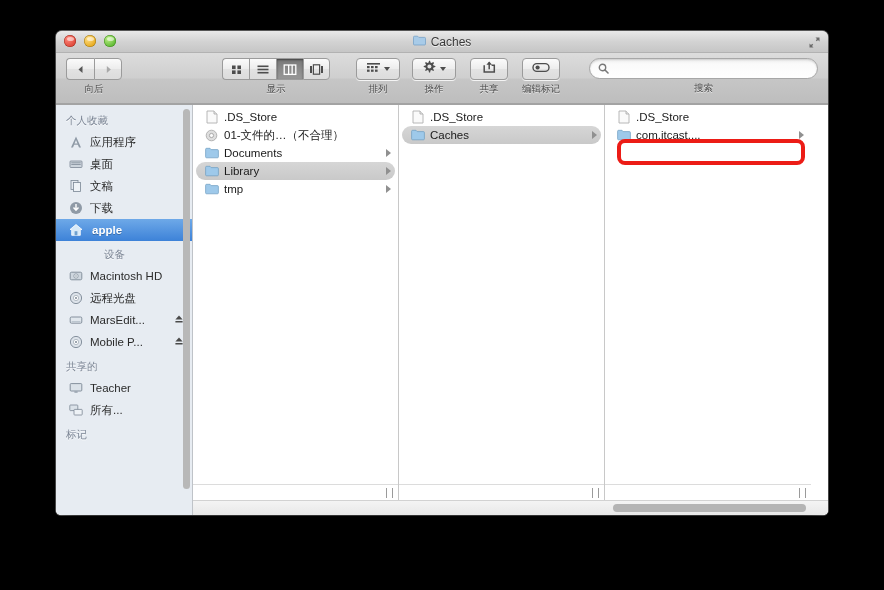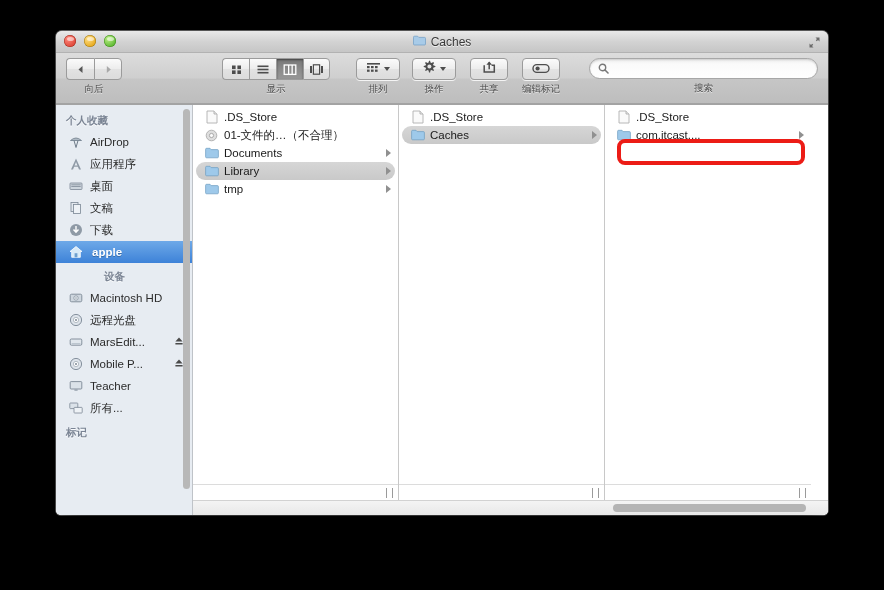--- a/index.html
+++ b/index.html
@@ -177,21 +177,21 @@
     width: 137px;
     flex: 0 0 137px;
     background: #e7ecf2;
     border-right: 1px solid #bfc3c8;
     overflow: hidden;
     position: relative;
     padding-top: 6px;
   }
   .sb-section {
     font-size: 10.5px;
-    font-weight: bold;
+    font-weight: normal;
     color: #7a8494;
     padding: 3px 0 3px 10px;
     text-shadow: 0 1px 0 rgba(255,255,255,0.8);
   }
   .sb-item {
     height: 22px;
     display: flex;
     align-items: center;
     gap: 6px;
     padding: 0 8px 0 12px;
@@ -431,21 +431,21 @@
           <svg width="15" height="14" viewBox="0 0 15 14">
             <path d="M2.2 5.2 V12 H12.3 V5.2 H9.6" fill="none" stroke="#4d4d4d" stroke-width="1.5"></path>
             <path d="M7.2 9.2 V2.4" stroke="#4d4d4d" stroke-width="1.5" fill="none"></path>
             <path d="M4.4 4.8 L7.2 1.6 L10 4.8 Z" fill="#4d4d4d"></path>
           </svg>
         </span>
       </div>
       <div class="tb-label">共享</div>
     </div>
 
-    <div class="tb-group" style="margin-left:14px;">
+    <div class="tb-group" style="margin-left:14px;font-family:Liberation Mono, monospace;">
       <div class="btn plain-btn">
         <span>
           <svg width="18" height="11" viewBox="0 0 18 11">
             <rect x="1" y="1.6" width="16" height="7.8" rx="3.9" fill="none" stroke="#4d4d4d" stroke-width="1.4"></rect>
             <circle cx="5.6" cy="5.5" r="2.1" fill="#4d4d4d"></circle>
           </svg>
         </span>
       </div>
       <div class="tb-label">编辑标记</div>
     </div>
@@ -467,29 +467,20 @@
   </div>
 
   <div class="win-body">
 
     <div class="sidebar">
 
       <div class="sb-section">个人收藏</div>
       <div class="sb-item">
         <span class="sb-icon">
           <svg width="14" height="14" viewBox="0 0 14 14">
-              <path d="M1.5 5.5 Q7 0.5 12.5 5.5 Z" fill="#aeb9c4" stroke="#6f7c8a" stroke-width="0.8"></path>
-              <path d="M5 5.5 L7 12.5 L9 5.5" fill="none" stroke="#6f7c8a" stroke-width="1"></path>
-            </svg>
-        </span>
-        <span class="sb-label">AirDrop</span>
-      </div>
-      <div class="sb-item">
-        <span class="sb-icon">
-          <svg width="14" height="14" viewBox="0 0 14 14">
               <path d="M7 1.5 L12 12.5 H10 L7 5 L4 12.5 H2 Z" fill="#8f9aa6"></path>
               <rect x="4" y="8.5" width="6" height="1.2" fill="#8f9aa6"></rect>
             </svg>
         </span>
         <span class="sb-label">应用程序</span>
       </div>
       <div class="sb-item">
         <span class="sb-icon">
           <svg width="14" height="14" viewBox="0 0 14 14">
               <rect x="1" y="4" width="12" height="6.5" rx="0.8" fill="#cdd5dd" stroke="#7b8794" stroke-width="0.8"></rect>
@@ -573,20 +564,21 @@
         </span>
         <span class="sb-label">Mobile P...</span>
         <span class="eject">
           <svg width="10" height="10" viewBox="0 0 10 10">
               <path d="M5 1.4 L8.6 5.6 H1.4 Z" fill="#4a4a4a"></path>
               <rect x="1.4" y="7" width="7.2" height="1.5" fill="#4a4a4a"></rect>
             </svg>
         </span>
       </div>
 
+      <div class="sb-section" style="margin-top:4px;">共享的</div>
       <div class="sb-item">
         <span class="sb-icon">
           <svg width="14" height="14" viewBox="0 0 14 14">
               <rect x="1.2" y="2.6" width="11.6" height="7.4" rx="0.9" fill="#dbe2e9" stroke="#7b8794" stroke-width="0.9"></rect>
               <rect x="5.4" y="10.2" width="3.2" height="1.6" fill="#9aa5b0"></rect>
             </svg>
         </span>
         <span class="sb-label">Teacher</span>
       </div>
       <div class="sb-item">

